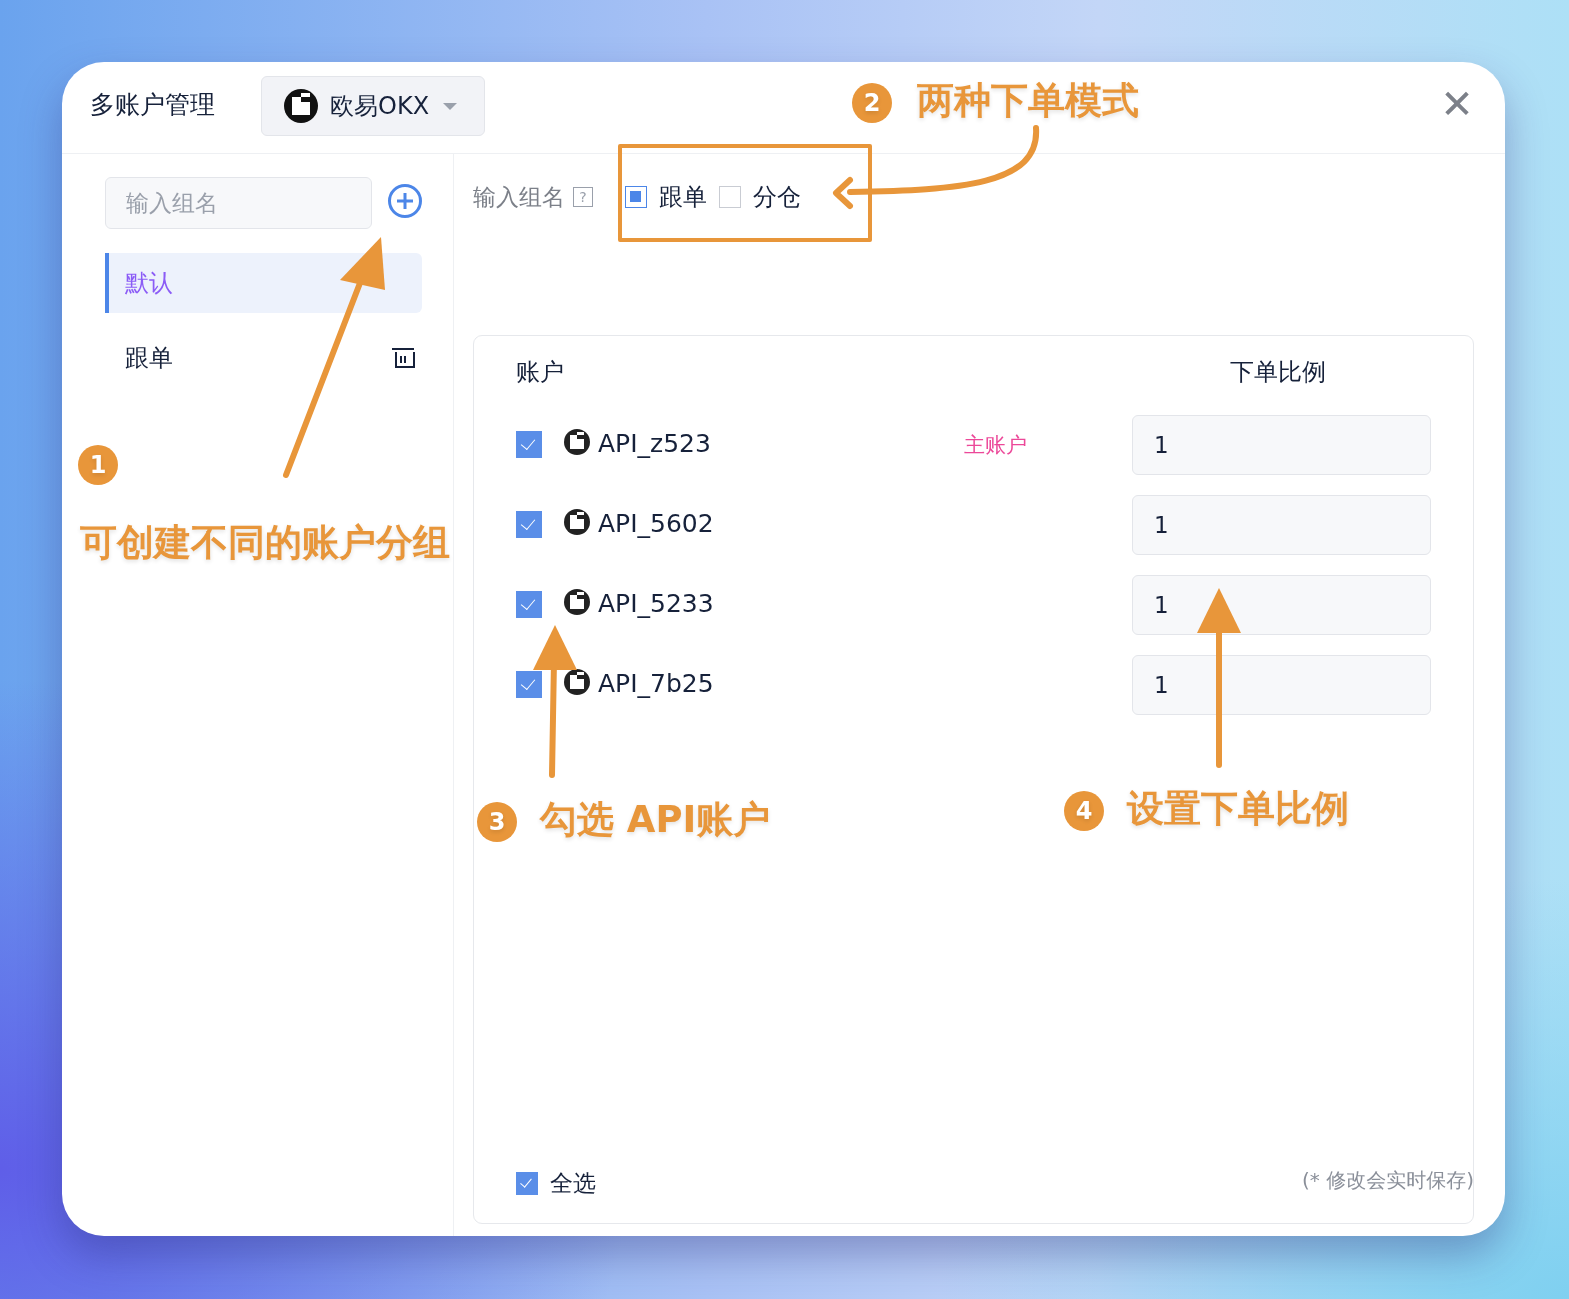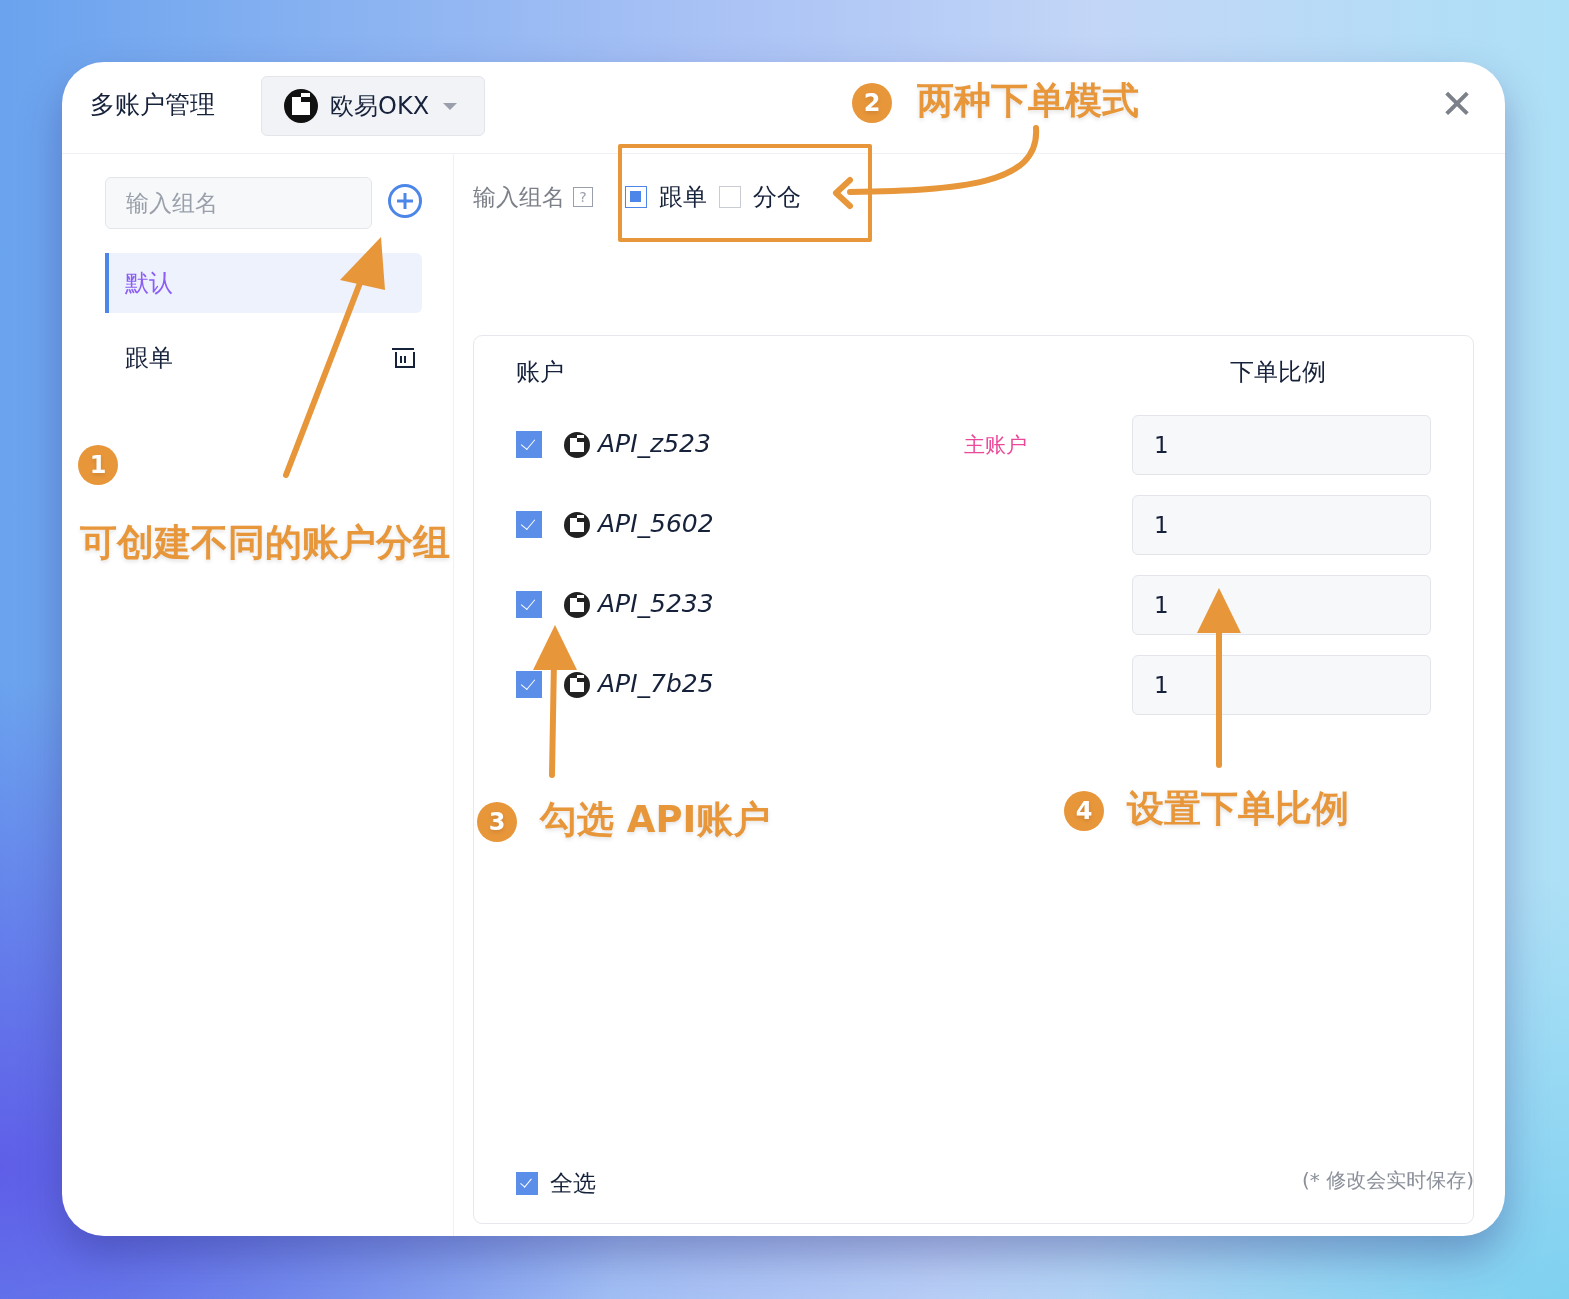--- a/index.html
+++ b/index.html
@@ -93,21 +93,21 @@
     position: absolute; left: 31px; top: 149px; width: 1001px; height: 889px;
     border: 1px solid #e6e8ec; border-radius: 9px; margin-top: 32px;
   }
   .th-account { position: absolute; left: 42px; top: 20px; font-size: 24px; color: #16213a; font-weight: 500; }
   .th-ratio { position: absolute; left: 756px; top: 20px; font-size: 24px; color: #16213a; font-weight: 500; }
   .row { position: absolute; left: 0; right: 0; height: 60px; }
   .cb {
     position: absolute; left: 42px; top: 16px; width: 26px; height: 27px; background: #5a8ee8; cursor: pointer;
   }
   .cb:after { content: ""; position: absolute; left: 8px; top: 5px; width: 7px; height: 12px; border-right: 1.5px solid #fff; border-bottom: 1.5px solid #fff; transform: rotate(40deg); }
-  .acct { position: absolute; left: 90px; top: 14px; display: flex; align-items: flex-end; font-size: 25px; color: #16213a; font-style: italic; }
+  .acct { position: absolute; left: 90px; top: 14px; display: flex; align-items: flex-start; font-size: 25px; color: #16213a; }
   .main-badge { position: absolute; left: 490px; top: 16px; font-size: 21px; color: #ec4899; }
   .ratio-input {
     position: absolute; left: 658px; top: 0; width: 299px; height: 60px;
     background: #f7f8fa; border: 1px solid #e3e5ea; border-radius: 6px;
     font-size: 23px; padding-left: 21px; color: #16213a; font-family: "DejaVu Sans", sans-serif;
   }
   .select-all { position: absolute; left: 42px; bottom: 24px; display: flex; align-items: center; cursor: pointer; }
   .select-all .cb { position: relative; left: 0; top: 0; width: 22px; height: 23px; margin-right: 12px; }
   .select-all .cb:after { left: 7px; top: 4px; width: 5px; height: 10px; }
   .select-all span.lbl { font-size: 23px; color: #16213a; }

